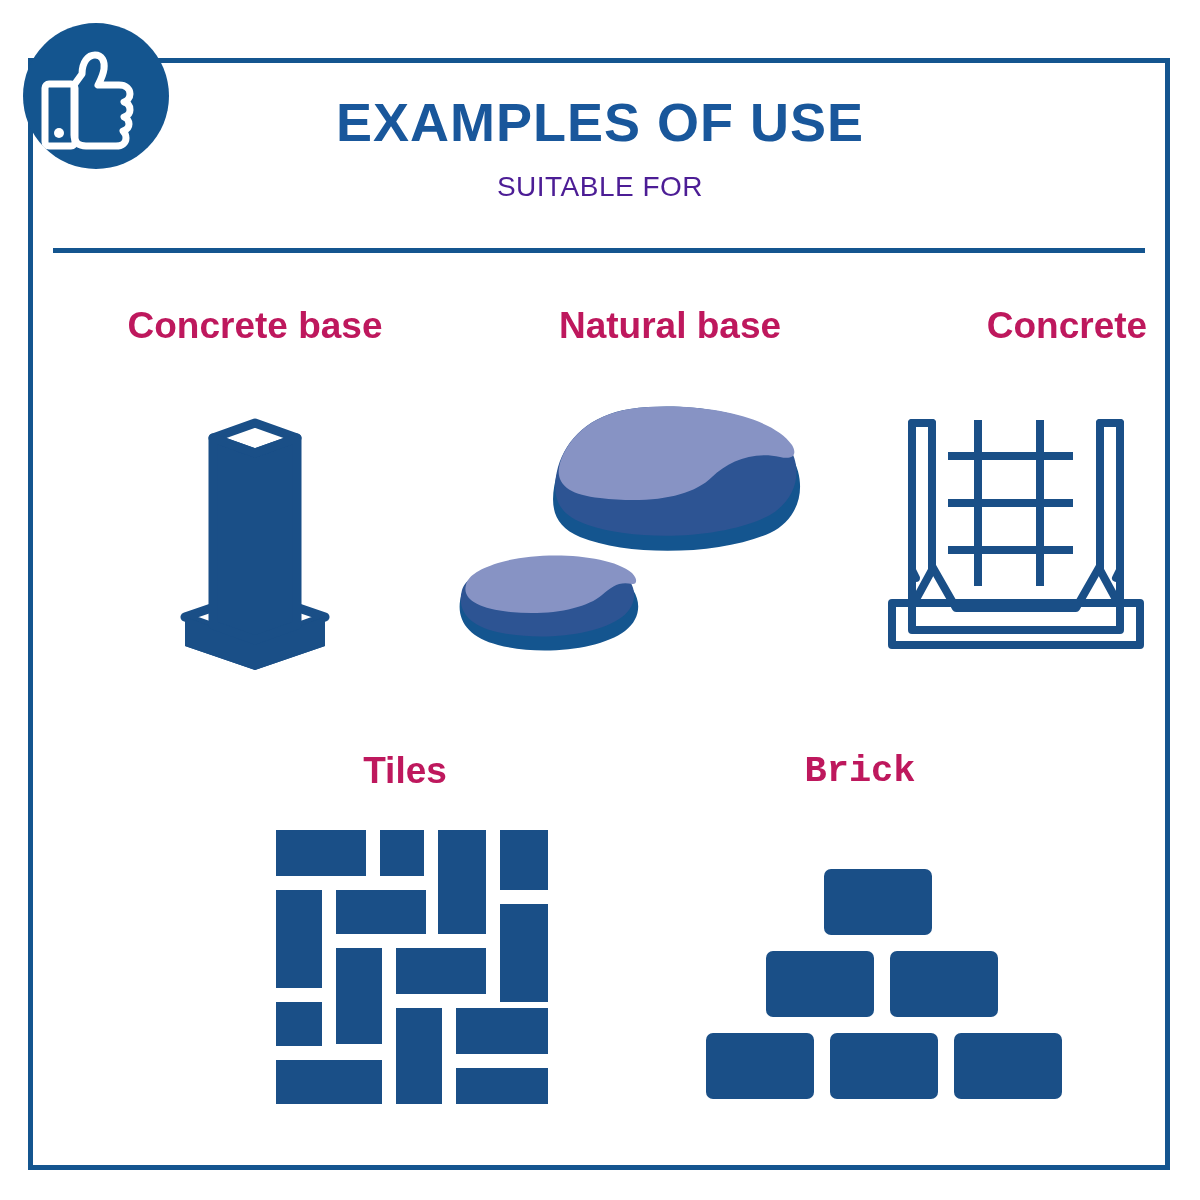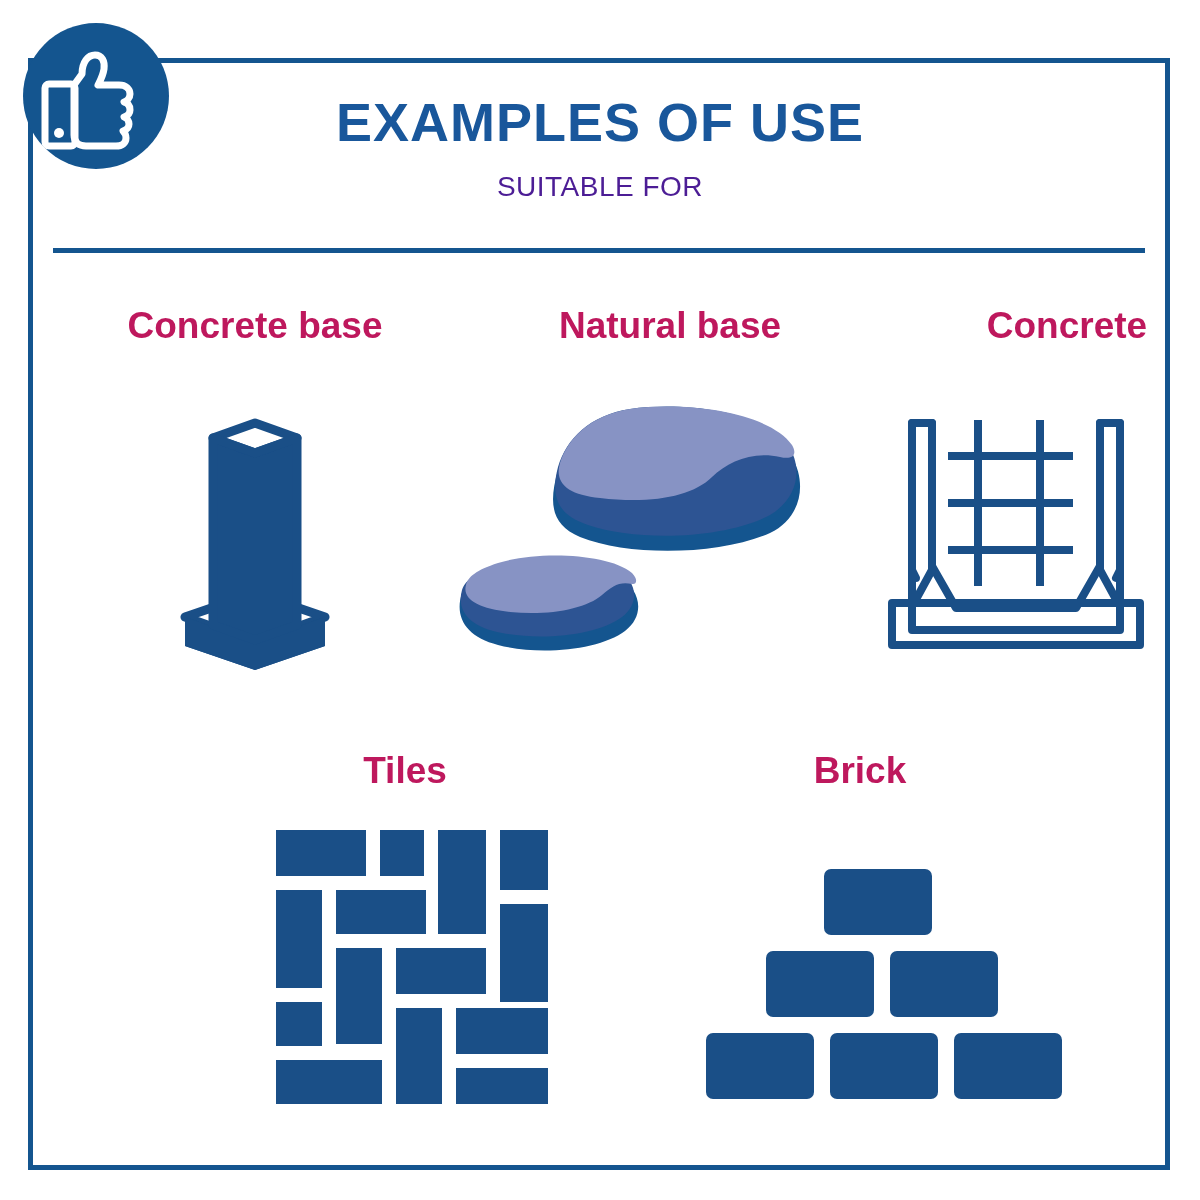--- a/index.html
+++ b/index.html
@@ -83,21 +83,21 @@
     font-size: 37px;
     font-weight: bold;
     color: #be185d;
     white-space: nowrap;
     text-align: center;
   }
   .lbl-concrete-base { left: 60px;  top: 305px; width: 390px; }
   .lbl-natural-stone { left: 470px; top: 305px; width: 400px; }
   .lbl-concrete      { left: 922px; top: 305px; width: 290px; }
   .lbl-tiles         { left: 235px; top: 750px; width: 340px; }
-  .lbl-brick         { left: 690px; top: 750px; width: 340px; }
+  .lbl-brick         { left: 690px; top: 750px; width: 340px; font-family: Liberation Mono, monospace; }
 
   
   .icon-box { position: absolute; }
   .ib-pillar  { left: 150px; top: 405px; width: 210px; height: 285px; }
   .ib-stone   { left: 440px; top: 385px; width: 400px; height: 290px; }
   .ib-rebar   { left: 868px; top: 398px; width: 270px; height: 255px; }
   .ib-tiles   { left: 262px; top: 818px; width: 300px; height: 295px; }
   .ib-brick   { left: 688px; top: 855px; width: 340px; height: 250px; }
 
   svg { display: block; overflow: visible; }

